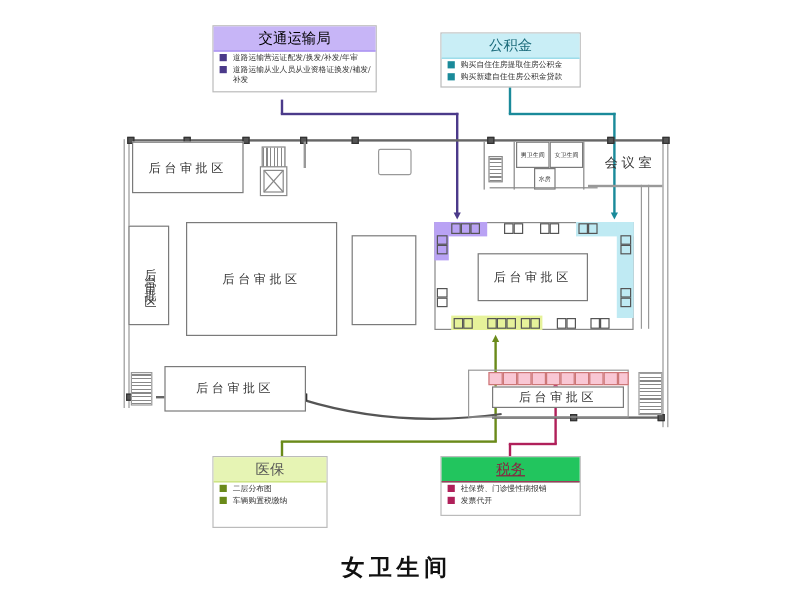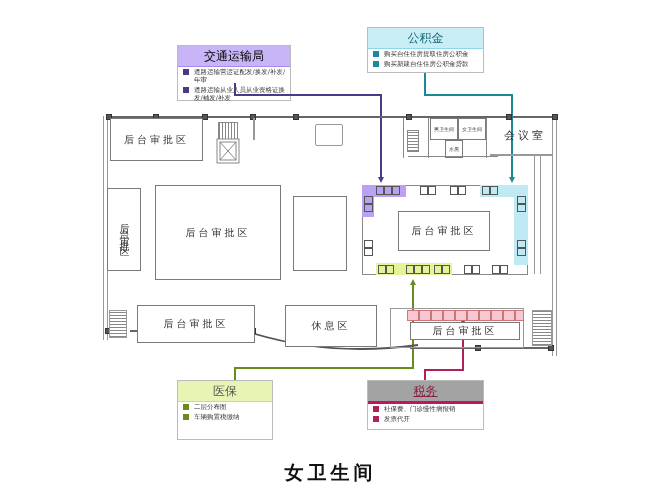--- a/index.html
+++ b/index.html
@@ -15,21 +15,21 @@
   .callout .item{font-size:6.5px;line-height:8px;padding:1px 4px 1px 16px;position:relative;color:#333;}
   .callout .item .sq{position:absolute;left:5px;top:2px;width:6px;height:6px;}
   .desk{position:absolute;border:1px solid #555;box-sizing:border-box;background:transparent;}
   .arrow{position:absolute;width:0;height:0;border-left:3px solid transparent;border-right:3px solid transparent;}
   .title{position:absolute;left:0;width:661px;top:460px;text-align:center;font-size:19px;font-weight:bold;letter-spacing:4px;color:#111;font-family:"DejaVu Sans",sans-serif;}
   .small{font-size:5px;letter-spacing:0;}
 </style>
 </head>
 <body>
 
-<div class="callout" style="left:177px;top:45px;width:114px;height:56px;">
+<div class="callout" style="left:177px;top:21px;width:137px;height:56px;">
   <div class="hd" style="background:#c7b5f7;border-bottom:1px solid #a58bf0;">交通运输局</div>
   <div class="item">
     <span class="sq" style="background:#4b3a8a;"></span>
     <span>道路运输营运证配发/换发/补发/年审</span>
   </div>
   <div class="item">
     <span class="sq" style="background:#4b3a8a;"></span>
     <span>道路运输从业人员从业资格证换发/補发/补发</span>
   </div>
 </div>
@@ -52,21 +52,21 @@
     <span class="sq" style="background:#6a8a1a;"></span>
     <span>二层分布图</span>
   </div>
   <div class="item">
     <span class="sq" style="background:#6a8a1a;"></span>
     <span>车辆购置税缴纳</span>
   </div>
 </div>
 
 <div class="callout" style="left:367px;top:380px;width:117px;height:50px;">
-  <div class="hd" style="background:#a3a3a3;border-bottom:3px solid #be185d;color:#8a2040;text-decoration:underline;">税务</div>
+  <div class="hd" style="background:#22c55e;border-bottom:1px solid #be185d;color:#8a2040;text-decoration:underline;">税务</div>
   <div class="item">
     <span class="sq" style="background:#b0205a;"></span>
     <span>社保费、门诊慢性病报销</span>
   </div>
   <div class="item">
     <span class="sq" style="background:#b0205a;"></span>
     <span>发票代开</span>
   </div>
 </div>
 
@@ -198,21 +198,20 @@
   <div class="desk" style="left:392px;top:155px;width:8px;height:9px;"></div>
   <div class="desk" style="left:400px;top:155px;width:8px;height:9px;"></div>
 
   <div class="abs" style="left:434px;top:44px;width:1px;height:120px;background:#999;"></div>
   <div class="abs" style="left:440px;top:44px;width:1px;height:120px;background:#999;"></div>
 
   <div class="room" style="left:37px;top:195px;width:118px;height:38px;">后台审批区</div>
 
   <div class="abs" style="left:9px;top:200px;width:18px;height:28px;background:repeating-linear-gradient(0deg,#888 0 1px,#fff 1px 3px);border:1px solid #999;"></div>
 
-  <div class="room" style="left:185px;top:195px;width:92px;height:42px;">休息区</div>
 
   <div class="abs" style="left:290px;top:198px;width:134px;height:40px;border:1px solid #999;"></div>
   <div class="abs" style="left:307px;top:200px;width:117px;height:11px;background:#f9c7d4;"></div>
   <div class="desk" style="left:307px;top:200px;width:12px;height:11px;border-color:#c77;"></div>
   <div class="desk" style="left:319px;top:200px;width:12px;height:11px;border-color:#c77;"></div>
   <div class="desk" style="left:331px;top:200px;width:12px;height:11px;border-color:#c77;"></div>
   <div class="desk" style="left:343px;top:200px;width:12px;height:11px;border-color:#c77;"></div>
   <div class="desk" style="left:355px;top:200px;width:12px;height:11px;border-color:#c77;"></div>
   <div class="desk" style="left:367px;top:200px;width:12px;height:11px;border-color:#c77;"></div>
   <div class="desk" style="left:379px;top:200px;width:12px;height:11px;border-color:#c77;"></div>

